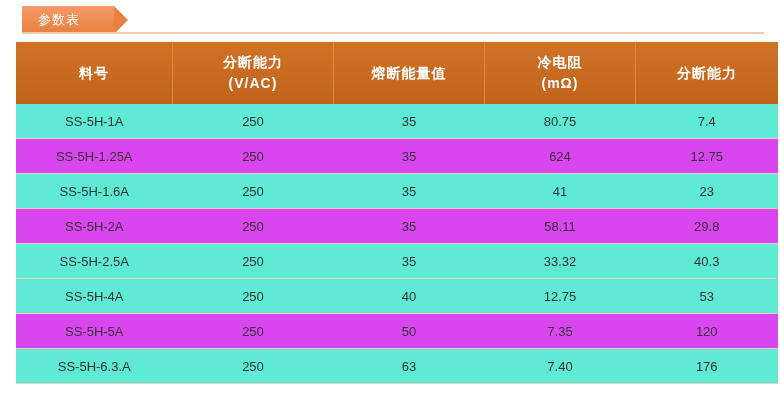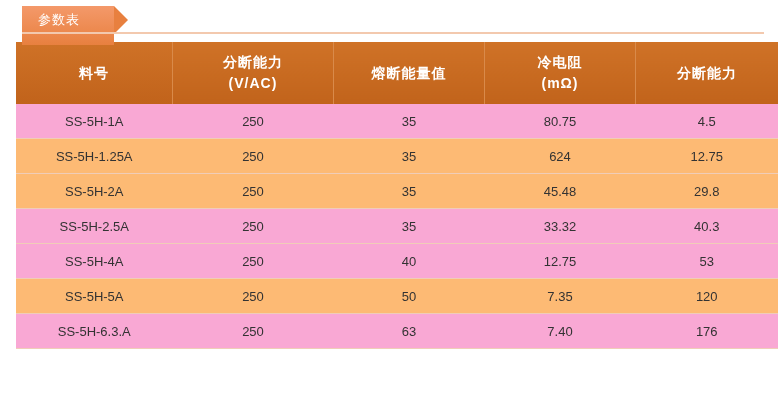--- a/index.html
+++ b/index.html
@@ -27,21 +27,21 @@
     position: relative;
     height: 28px;
     margin: 6px 0 8px 0;
     padding-left: 22px;
   }
   .ribbon-tab {
     position: relative;
     display: inline-block;
     height: 28px;
     line-height: 28px;
-    padding: 0 34px 11px 16px;
+    padding: 0 34px 0 16px;
     background: linear-gradient(to bottom, #f4996a, #e8803f);
     color: #ffffff;
     font-size: 13px;
     letter-spacing: 1px;
     white-space: nowrap;
   }
   .ribbon-tab::after {
     content: "";
     position: absolute;
     right: -14px;
@@ -89,24 +89,24 @@
   }
   table.params tbody td {
     height: 32px;
     text-align: center;
     vertical-align: middle;
     font-size: 13px;
     color: #333333;
     border-bottom: 1px solid #f0cdb8;
   }
   table.params tbody tr.odd td {
-    background: #f9a8d4;
+    background: #5eead4;
   }
   table.params tbody tr.even td {
-    background: #fdba74;
+    background: #d946ef;
   }
   table.params tbody tr:last-child td {
     border-bottom: 1px solid #f0cdb8;
   }
   .col-0 { width: 154px; }
   .col-1 { width: 158px; }
   .col-2 { width: 148px; }
   .col-3 { width: 148px; }
   .col-4 { width: 140px; }
   .th-line2 { display: block; }
@@ -143,34 +143,41 @@
             <span>分断能力</span>
           </th>
         </tr>
       </thead>
       <tbody>
         <tr class="odd">
           <td>SS-5H-1A</td>
           <td>250</td>
           <td>35</td>
           <td>80.75</td>
-          <td>4.5</td>
+          <td>7.4</td>
         </tr>
         <tr class="even">
           <td>SS-5H-1.25A</td>
           <td>250</td>
           <td>35</td>
           <td>624</td>
           <td>12.75</td>
         </tr>
+        <tr class="odd">
+          <td>SS-5H-1.6A</td>
+          <td>250</td>
+          <td>35</td>
+          <td>41</td>
+          <td>23</td>
+        </tr>
         <tr class="even">
           <td>SS-5H-2A</td>
           <td>250</td>
           <td>35</td>
-          <td>45.48</td>
+          <td>58.11</td>
           <td>29.8</td>
         </tr>
         <tr class="odd">
           <td>SS-5H-2.5A</td>
           <td>250</td>
           <td>35</td>
           <td>33.32</td>
           <td>40.3</td>
         </tr>
         <tr class="odd">

